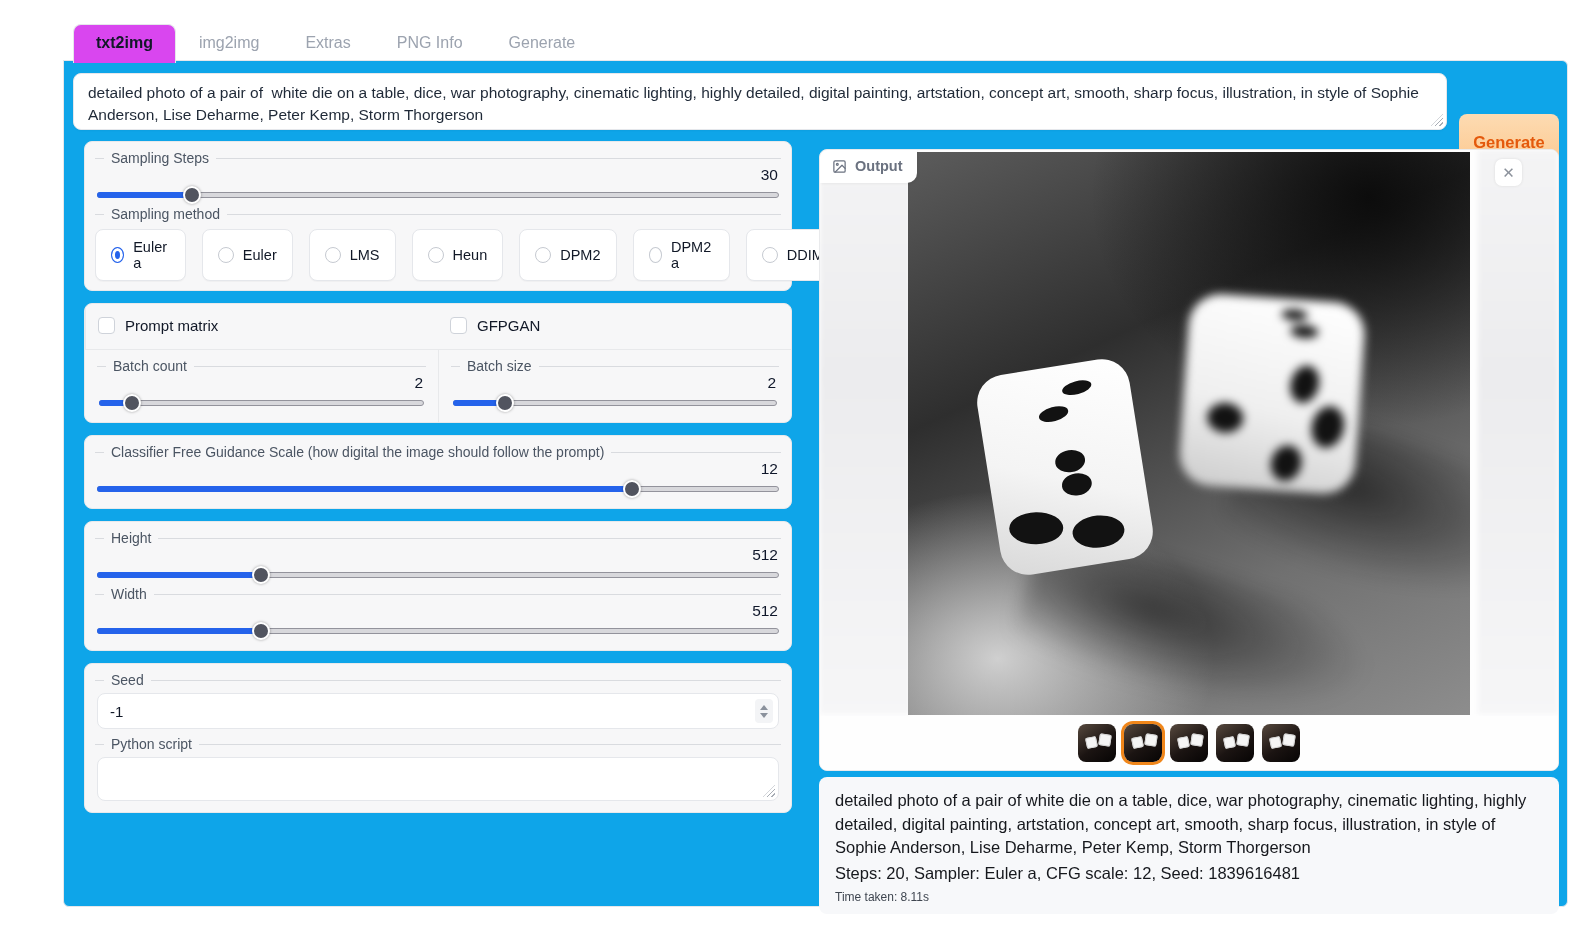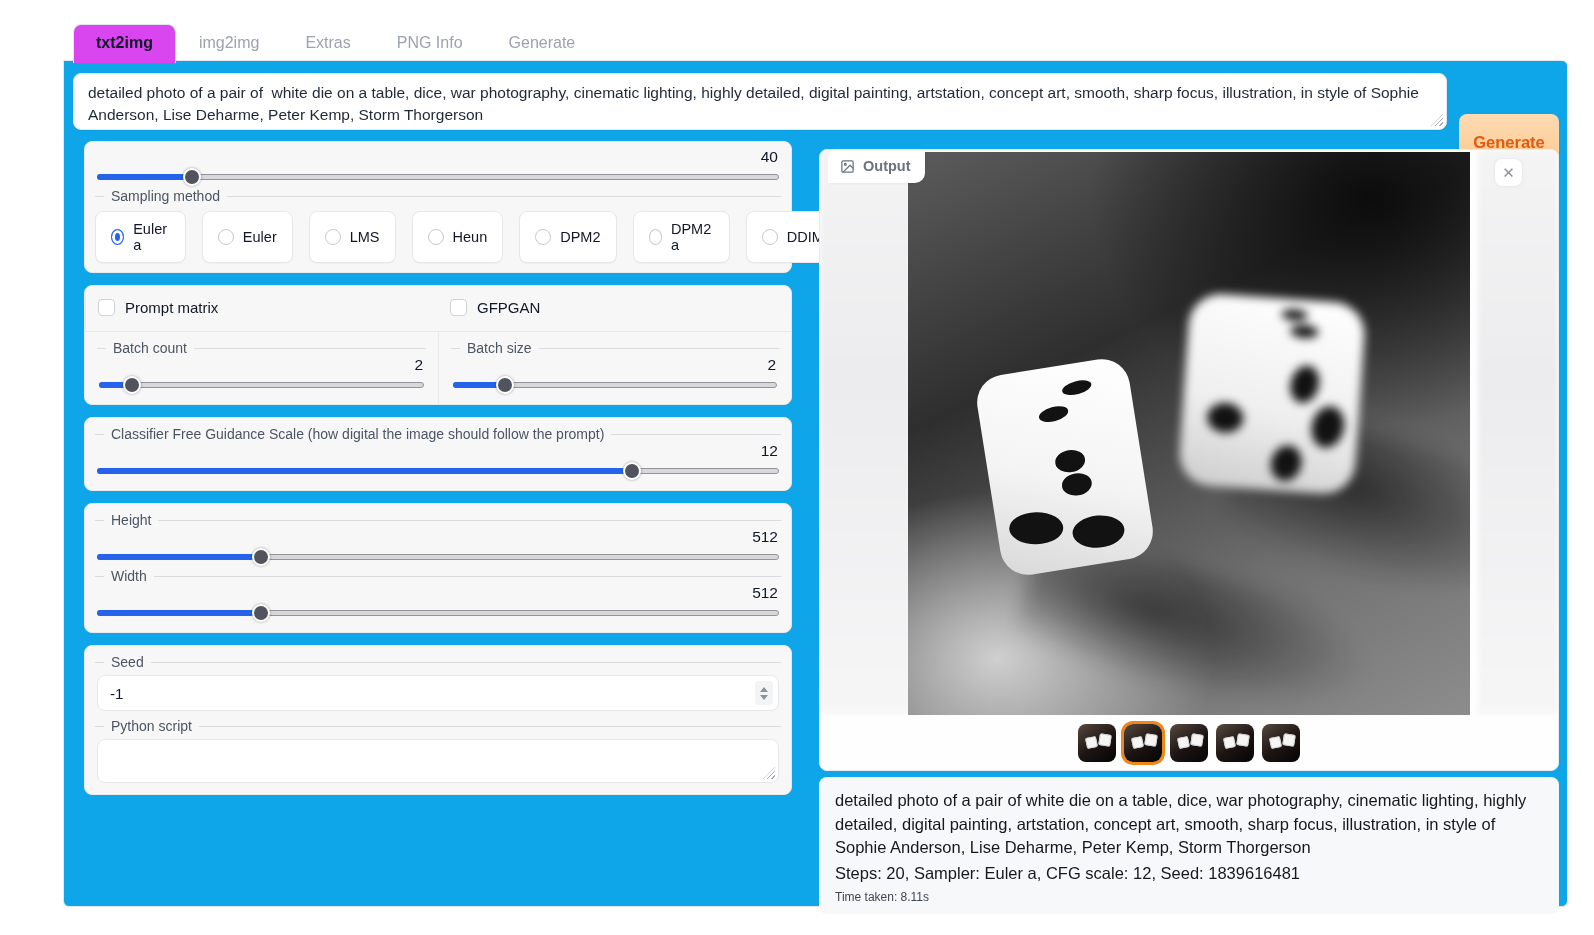--- a/index.html
+++ b/index.html
@@ -94,21 +94,21 @@
   .a5 { left:8%;  top:70%; width:54px; height:32px; transform:rotate(8deg); }
   .a6 { left:48%; top:76%; width:52px; height:32px; transform:rotate(4deg); }
   
   .b1 { left:52%; top:5%;  width:26px; height:11px; }
   .b2 { left:58%; top:13%; width:28px; height:13px; }
   .b3 { left:14%; top:56%; width:36px; height:30px; }
   .b4 { left:60%; top:34%; width:28px; height:38px; transform:rotate(12deg); }
   .b5 { left:74%; top:54%; width:32px; height:42px; transform:rotate(10deg); }
   .b6 { left:52%; top:76%; width:30px; height:36px; transform:rotate(14deg); }
 
-  .output-chip { position:absolute; left:8px; top:0; z-index:4; background:#fff; border-radius:8px 0 10px 0;
+  .output-chip { position:absolute; left:0; top:0; z-index:4; background:#fff; border-radius:8px 0 10px 0;
                  padding:8px 14px 9px 12px; display:flex; align-items:center; gap:8px;
                  color:#6b7280; font-size:14.5px; font-weight:600; box-shadow:1px 1px 3px rgba(0,0,0,.05); }
   .close-btn { position:absolute; right:36px; top:9px; z-index:4; width:27px; height:27px; border:none; cursor:pointer;
                background:#fff; border-radius:7px; color:#8b919b; font-size:15px; line-height:1;
                box-shadow:0 0 3px rgba(0,0,0,.1); font-family:inherit; }
   .thumbs { position:absolute; left:0; right:0; bottom:0; height:54px; display:flex; align-items:center;
             justify-content:center; gap:8px; background:#fefefe; }
   .thumb-item { position:relative; width:38px; height:38px; border:none; border-radius:8px; cursor:pointer; overflow:hidden;
                 background:linear-gradient(145deg,#57493e 0%,#1b1412 55%,#060404 100%); padding:0; }
   .thumb-item::before, .thumb-item::after { content:""; position:absolute; background:#f5f5f5; border-radius:2px; }
@@ -136,21 +136,22 @@
 
   <div class="prompt-box">
     <div class="prompt-text">detailed photo of a pair of  white die on a table, dice, war photography, cinematic lighting, highly detailed, digital painting, artstation, concept art, smooth, sharp focus, illustration, in style of Sophie Anderson, Lise Deharme, Peter Kemp, Storm Thorgerson</div>
     <div class="resize-corner"></div>
   </div>
   <button class="generate">Generate</button>
 
   <div class="left-col">
 
     <div class="group">
-      <div class="slider-value">40</div>
+      <div class="legend">Sampling Steps</div>
+      <div class="slider-value">30</div>
       <div class="slider">
         <div class="track"></div>
         <div class="fill" style="width: 14%;"></div>
         <div class="sthumb" style="left: 14%;"></div>
       </div>
       <div class="legend">Sampling method</div>
       <div class="pill-row">
         <div class="pill selected">
             <span class="radio-dot"></span>
             <span>Euler a</span>

